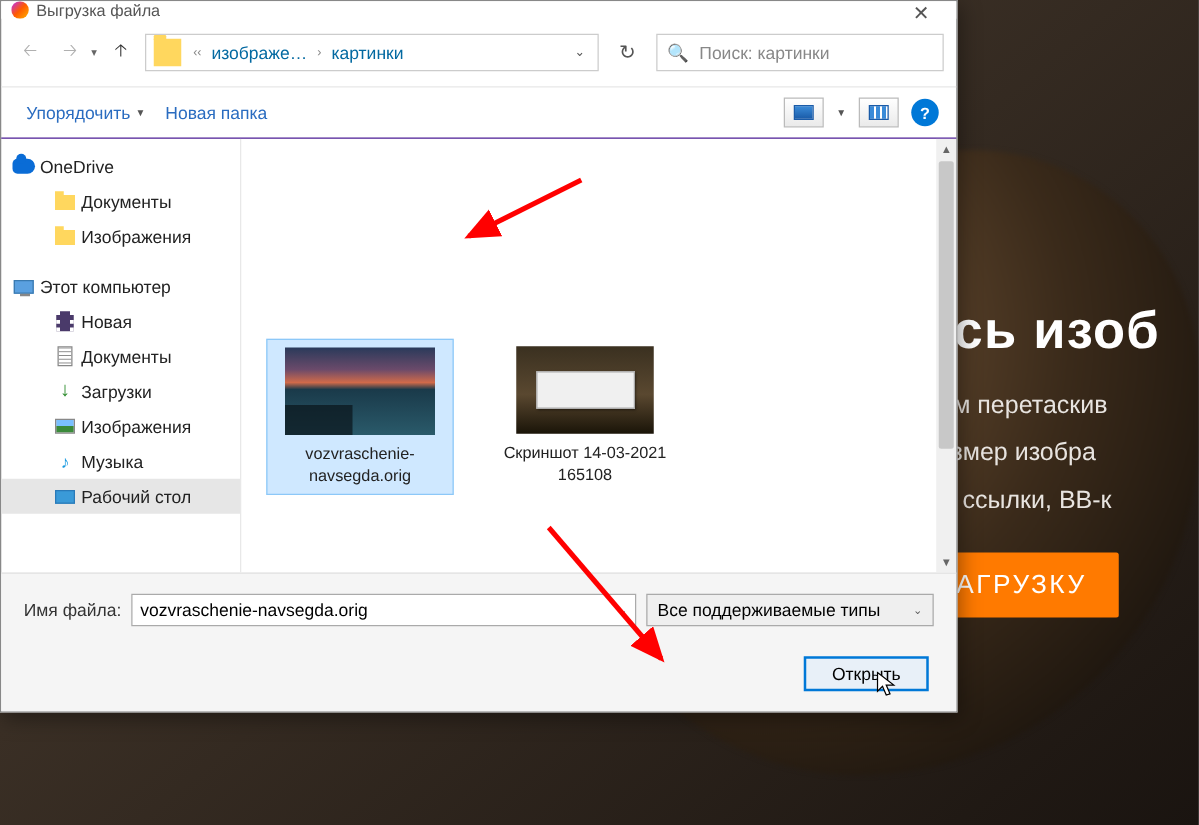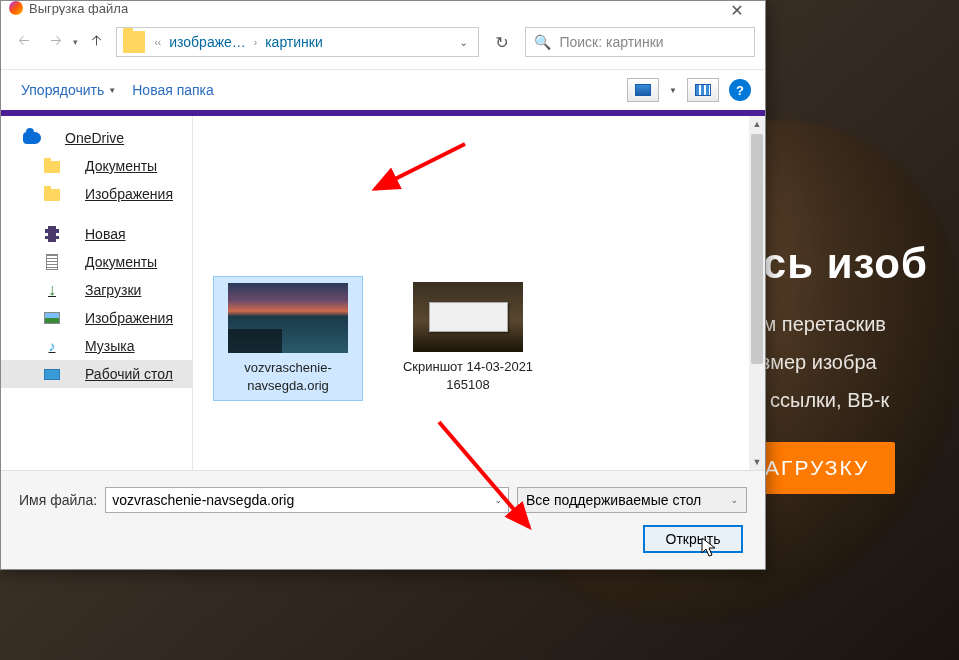--- a/index.html
+++ b/index.html
@@ -28,33 +28,33 @@
 .breadcrumb { flex: 1; display: flex; align-items: center; border: 1px solid #ccc; height: 30px; padding: 0 2px; background: #fff; }
 .crumb-icon { width: 22px; height: 22px; background: #ffd75e; margin: 0 4px; position: relative; }
 .crumb-icon::before { content: ""; position: absolute; left: 0; top: -3px; width: 10px; height: 4px; background: #ffd75e; border-radius: 1px 1px 0 0; }
 .crumb-sep { color: #888; font-size: 10px; padding: 0 6px; }
 .crumb-text { font-size: 14px; color: #0369a1; padding: 0 2px; }
 .crumb-dd { margin-left: auto; padding: 0 8px; color: #555; font-size: 10px; }
 .refresh { width: 34px; height: 30px; display: flex; align-items: center; justify-content: center; color: #555; border: 1px solid transparent; }
 .searchbox { width: 230px; height: 30px; border: 1px solid #ccc; display: flex; align-items: center; padding: 0 8px; gap: 8px; color: #888; font-size: 14px; }
 .search-icon { font-size: 14px; color: #888; }
 
-.toolbar { display: flex; align-items: center; padding: 8px 14px; border-bottom: 6px solid #4c1d95; font-size: 14px; color: #2a6cc0; gap: 4px; }
+.toolbar { display: flex; align-items: center; padding: 8px 14px; border-bottom: 1px solid #4c1d95; font-size: 14px; color: #2a6cc0; gap: 4px; }
 .tool-item { padding: 4px 6px; display: flex; align-items: center; gap: 4px; }
 .tool-caret { font-size: 8px; color: #555; }
 .toolbar-right { margin-left: auto; display: flex; align-items: center; gap: 10px; }
 .view-btn { width: 32px; height: 24px; border: 1px solid #bbb; display: flex; align-items: center; justify-content: center; background: linear-gradient(#fff, #eaeaea); }
 .view-icon-img { width: 16px; height: 12px; background: linear-gradient(#3a8bd8, #1a5ba8); border: 1px solid #1a5ba8; }
 .view-icon-cols { width: 16px; height: 12px; background: repeating-linear-gradient(90deg, #3a8bd8 0 3px, #fff 3px 5px); border: 1px solid #1a5ba8; }
 .help-btn { width: 22px; height: 22px; border-radius: 50%; background: #0078d7; color: #fff; display: flex; align-items: center; justify-content: center; font-size: 13px; font-weight: bold; }
 
 .body { flex: 1; display: flex; overflow: hidden; }
 
 .sidebar { width: 192px; border-right: 1px solid #e8e8e8; padding: 8px 0; overflow: hidden; }
-.side-item { display: flex; align-items: center; padding: 5px 10px 5px 22px; font-size: 14px; color: #222; gap: 24px; white-space: nowrap; text-decoration: underline; }
+.side-item { display: flex; align-items: center; padding: 5px 10px 5px 9px; font-size: 14px; color: #222; gap: 4px; white-space: nowrap; }
 .side-item.indent { padding-left: 42px; }
 .side-item.active { background: #e6e6e6; align-items: center; }
 .si-icon { width: 18px; height: 18px; flex-shrink: 0; display: flex; align-items: center; justify-content: center; }
 .ico-cloud { width: 18px; height: 12px; background: #0a6cd6; border-radius: 6px 9px 9px 6px; position: relative; }
 .ico-cloud::before { content:""; position:absolute; left:3px; top:-4px; width:8px; height:8px; background:#0a6cd6; border-radius:50%; }
 .ico-folder { width: 16px; height: 12px; background: #ffd75e; position: relative; margin-top: 2px; }
 .ico-folder::before { content:""; position:absolute; left:0; top:-3px; width:7px; height:3px; background:#ffd75e; }
 .ico-pc { width: 16px; height: 11px; background: #5aa0e0; border: 1px solid #3a7ab0; position: relative; }
 .ico-pc::after { content:""; position:absolute; left:4px; bottom:-3px; width:8px; height:2px; background:#888; }
 .ico-film { width: 14px; height: 16px; background: #4a3a6a; border-left: 3px dotted #fff; border-right: 3px dotted #fff; }
@@ -83,21 +83,21 @@
 .ti-mountain.big { width: 130px; height: 78px; }
 
 .red-arrow { position: absolute; pointer-events: none; }
 .arrow1 { left: 364px; top: 138px; }
 .arrow2 { left: 428px; top: 416px; }
 
 .scrollbar { position: absolute; right: 0; top: 0; width: 16px; height: 100%; background: #f0f0f0; }
 .sb-btn { height: 16px; display:flex; align-items:center; justify-content:center; color:#666; font-size:9px; }
 .sb-thumb { position:absolute; left:2px; right:2px; top:18px; height: 230px; background: #c8c8c8; border-radius: 2px; }
 
-.footer { border-top: 1px solid #e0e0e0; padding: 16px 18px; display: flex; flex-direction: column; gap: 12px; background: #f5f5f5; }
+.footer { border-top: 1px solid #e0e0e0; padding: 16px 18px; display: flex; flex-direction: column; gap: 24px; background: #f5f5f5; }
 .file-row { display: flex; align-items: center; gap: 8px; }
 .file-label { font-size: 14px; color: #333; }
 .file-combo { flex: 1; height: 26px; border: 1px solid #aaa; background: #fff; display: flex; align-items: center; padding: 0 6px; font-size: 14px; justify-content: space-between; }
 .combo-caret { font-size: 9px; color: #555; }
 .type-combo { width: 230px; height: 26px; border: 1px solid #aaa; background: #efefef; display: flex; align-items: center; padding: 0 8px; font-size: 14px; justify-content: space-between; }
 .btn-row { display: flex; justify-content: flex-end; gap: 10px; padding-right: 4px; }
 .dlg-btn { width: 100px; height: 28px; border: 1px solid #aaa; background: #efefef; font-size: 14px; display: flex; align-items: center; justify-content: center; position: relative; }
 .dlg-btn.primary { border: 2px solid #0078d7; background: #e8f0f8; }
 .cursor { position: absolute; left: 56px; top: 10px; }
 </style>
@@ -177,20 +177,26 @@
           </span>
         <span>Документы</span>
       </div>
       <div class="side-item indent">
         <span class="si-icon">
             <span class="ico-folder"></span>
           </span>
         <span>Изображения</span>
       </div>
       <div class="group-gap"></div>
+      <div class="side-item">
+        <span class="si-icon">
+            <span class="ico-pc"></span>
+          </span>
+        <span>Этот компьютер</span>
+      </div>
       <div class="side-item indent">
         <span class="si-icon">
             <span class="ico-film"></span>
           </span>
         <span>Новая</span>
       </div>
       <div class="side-item indent">
         <span class="si-icon">
             <span class="ico-doc"></span>
           </span>
@@ -240,21 +246,21 @@
   </div>
 
   <div class="footer">
     <div class="file-row">
       <span class="file-label">Имя файла:</span>
       <div class="file-combo">
         <span>vozvraschenie-navsegda.orig</span>
         <span class="combo-caret">⌄</span>
       </div>
       <div class="type-combo">
-        <span>Все поддерживаемые стол</span>
+        <span>Все поддерживаемые типы</span>
         <span class="combo-caret">⌄</span>
       </div>
     </div>
     <div class="btn-row">
       <div class="dlg-btn primary">
         <span>Открыть</span>
         <svg class="cursor" width="18" height="22" viewBox="0 0 18 22">
             <path d="M1 1 L1 16 L5 12 L8 19 L11 18 L8 11 L14 11 Z" fill="#fff" stroke="#000" stroke-width="1"></path>
           </svg>
       </div>

